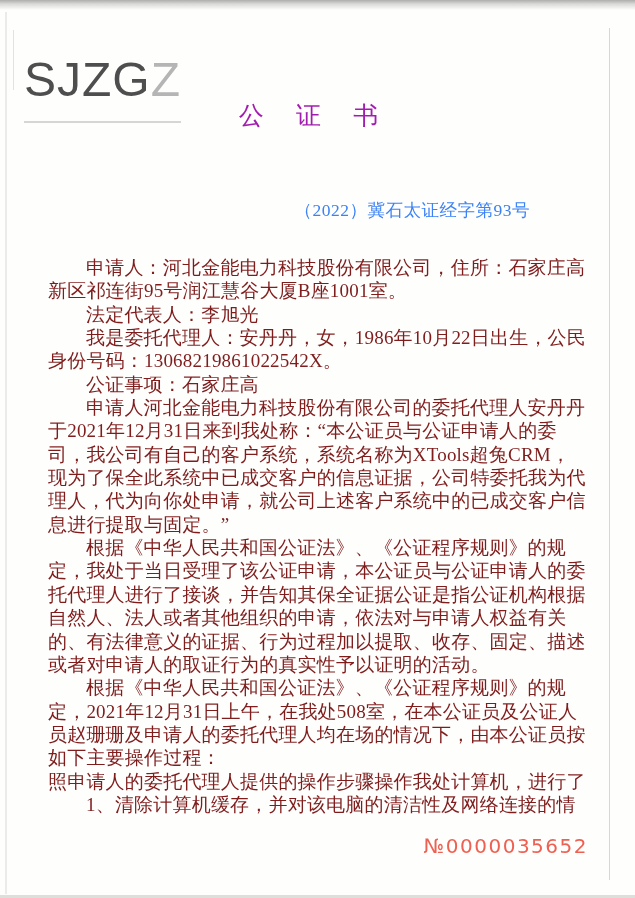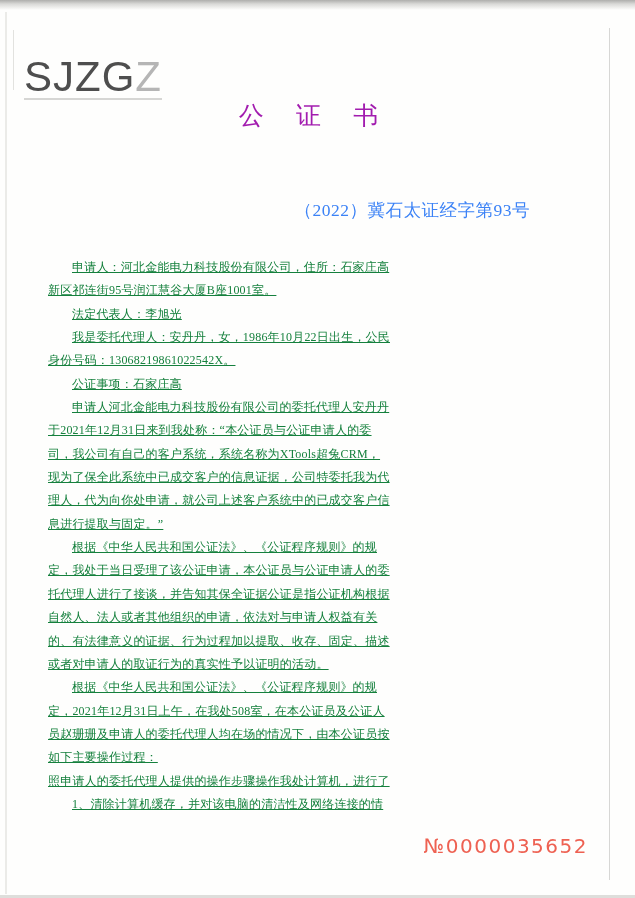--- a/index.html
+++ b/index.html
@@ -32,25 +32,25 @@
     position:absolute;left:609px;top:28px;bottom:18px;width:1px;
     background:#d7d7d5;
   }
   .edge-bottom{
     position:absolute;left:0;bottom:0;width:635px;height:3px;
     background:#dededb;
   }
   .watermark{
     position:absolute;left:24px;top:56px;
     font-family:"Liberation Sans","DejaVu Sans",sans-serif;
-    font-size:42px;font-weight:500;
+    font-size:48px;font-weight:500;
     letter-spacing:1px;
     color:#4e4e4e;
     border-bottom:2px solid #d6d6d4;
-    padding-bottom:0;
+    padding-bottom:17px;
     line-height:1;
   }
   .watermark .faded{color:#b5b5b5;}
   .doc-title{
     position:absolute;left:0;top:99px;width:566px;
     text-align:center;
     font-size:25px;
     letter-spacing:13px;
     color:#a21caf;
     font-weight:400;
@@ -58,25 +58,24 @@
   }
   .doc-number{
     position:absolute;left:0;top:198px;width:530px;
     text-align:right;
     font-size:17.5px;
     color:#3b82f6;
     letter-spacing:0.5px;
   }
   .doc-body{
     position:absolute;left:48px;top:256px;width:506px;
-    font-size:12px;
+    font-size:19px;
     line-height:23.35px;
-    color:#15803d;
+    color:#7f1d1d;
     letter-spacing:0.2px;
-    text-decoration:underline;
   }
   .body-line{white-space:nowrap;}
   .body-line.indent{text-indent:2em;}
   .serial{
     position:absolute;left:0;top:836px;width:540px;
     text-align:right;
     font-family:"DejaVu Sans","Liberation Sans",sans-serif;
     font-size:20px;
     letter-spacing:1.5px;
     line-height:1;

